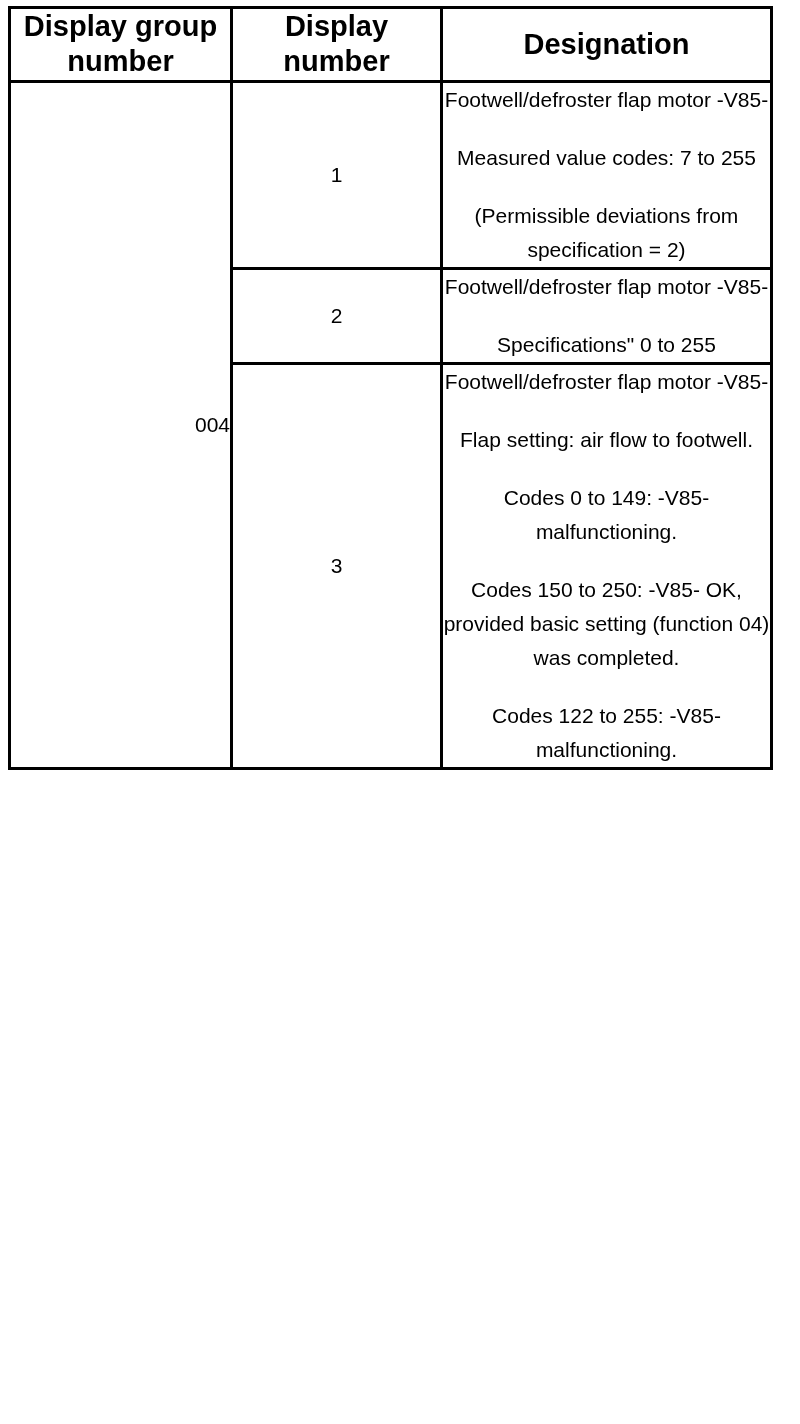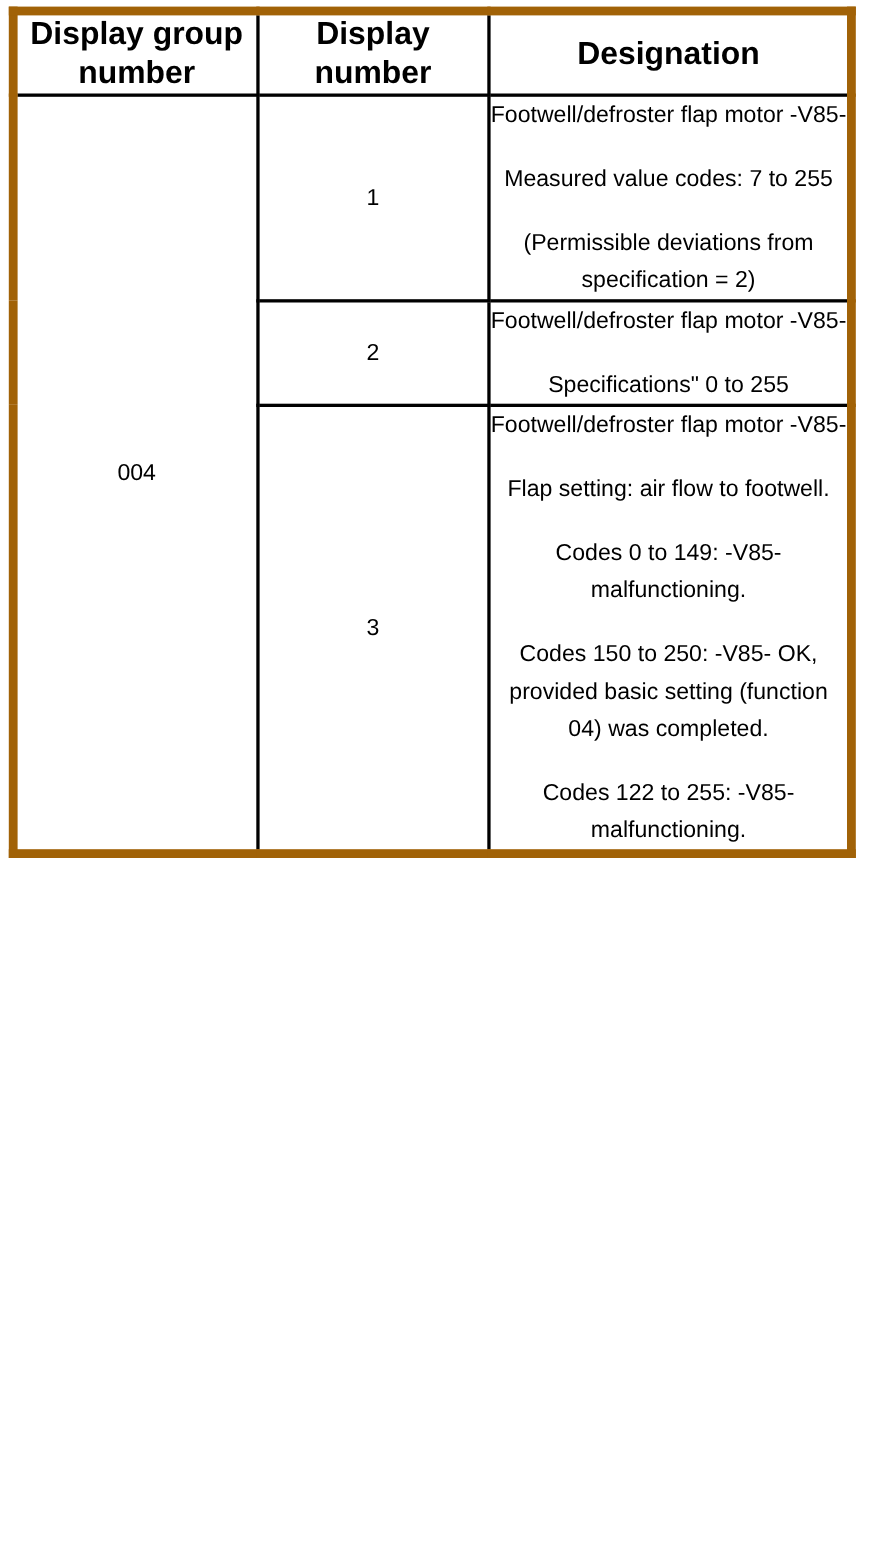--- a/index.html
+++ b/index.html
@@ -18,40 +18,40 @@
     position: relative;
     width: 800px;
     height: 1424px;
     box-sizing: border-box;
     padding: 6px 18px 12px 8px;
   }
   table.spec {
     border-collapse: collapse;
     width: 762px;
     table-layout: fixed;
-    border: 8px solid #a16207;
+    border: 3px solid #a16207;
   }
   table.spec td, table.spec th {
     border: 3px solid #000;
     vertical-align: middle;
     padding: 0;
   }
   col.c1 { width: 222px; }
   col.c2 { width: 210px; }
   col.c3 { width: 330px; }
 
   th.head {
     text-align: center;
     font-size: 29px;
     font-weight: bold;
     line-height: 1.22;
     padding: 12px 4px 16px 4px;
   }
   td.group {
-    text-align: center;
+    text-align: right;
     font-size: 21px;
     line-height: 1.3;
   }
   td.field {
     text-align: center;
     font-size: 21px;
     line-height: 1.3;
   }
   td.desig {
     text-align: center;

